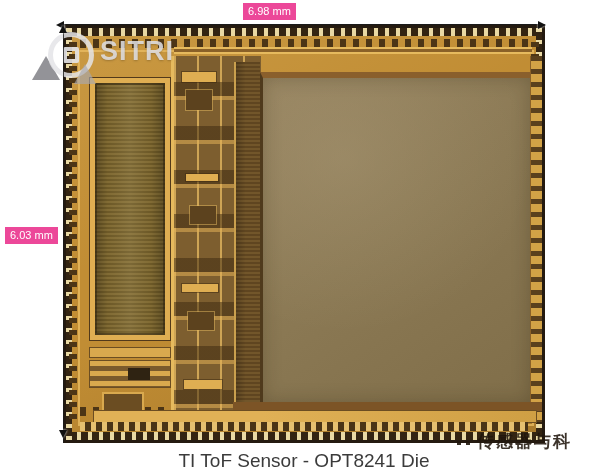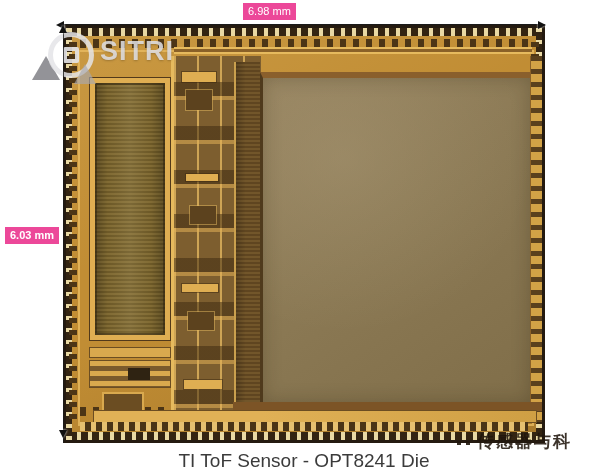--- a/index.html
+++ b/index.html
@@ -126,21 +126,21 @@
   .dim-h{position:absolute;left:63px;top:24px;width:482px;height:0;border-top:1px solid #1a1a1a;}
   .dim-v{position:absolute;left:63px;top:25px;width:0;height:418px;border-left:1px solid #1a1a1a;opacity:.8;}
   .arrow{position:absolute;width:0;height:0;filter:drop-shadow(0 0 1px rgba(255,255,255,.9));}
   .arr-left{left:56px;top:21px;border-top:4px solid transparent;border-bottom:4px solid transparent;border-right:8px solid #111;}
   .arr-right{left:538px;top:21px;border-top:4px solid transparent;border-bottom:4px solid transparent;border-left:8px solid #111;}
   .arr-up{left:59px;top:25px;border-left:4px solid transparent;border-right:4px solid transparent;border-bottom:8px solid #111;}
   .arr-down{left:59px;top:430px;border-left:4px solid transparent;border-right:4px solid transparent;border-top:8px solid #111;}
   .dim-label{position:absolute;background:#ec4899;color:#fff;font-size:11px;line-height:13px;
     padding:2px 5px;white-space:nowrap;}
   .lbl-top{left:243px;top:3px;}
-  .lbl-left{left:5px;top:227px;font-weight:bold;}
+  .lbl-left{left:5px;top:227px;}
 
   
   .caption{position:absolute;left:158px;top:450px;width:292px;text-align:center;
     font-size:19px;color:#3b3b3b;}
   .site{position:absolute;left:397px;top:446px;font-size:21px;color:#c6e3b9;letter-spacing:.5px;}
   .cnmark{position:absolute;left:455px;top:430px;z-index:35;color:rgba(32,22,12,.88);
     font-size:17px;font-weight:bold;letter-spacing:2px;filter:blur(.7px);white-space:nowrap;}
   .cn-icon{display:inline-block;width:18px;height:9px;margin-right:4px;
     background:radial-gradient(circle 4px at 4px 5px,rgba(32,22,12,.9) 60%,transparent 62%),
                radial-gradient(circle 4px at 13px 5px,rgba(32,22,12,.9) 60%,transparent 62%);}

